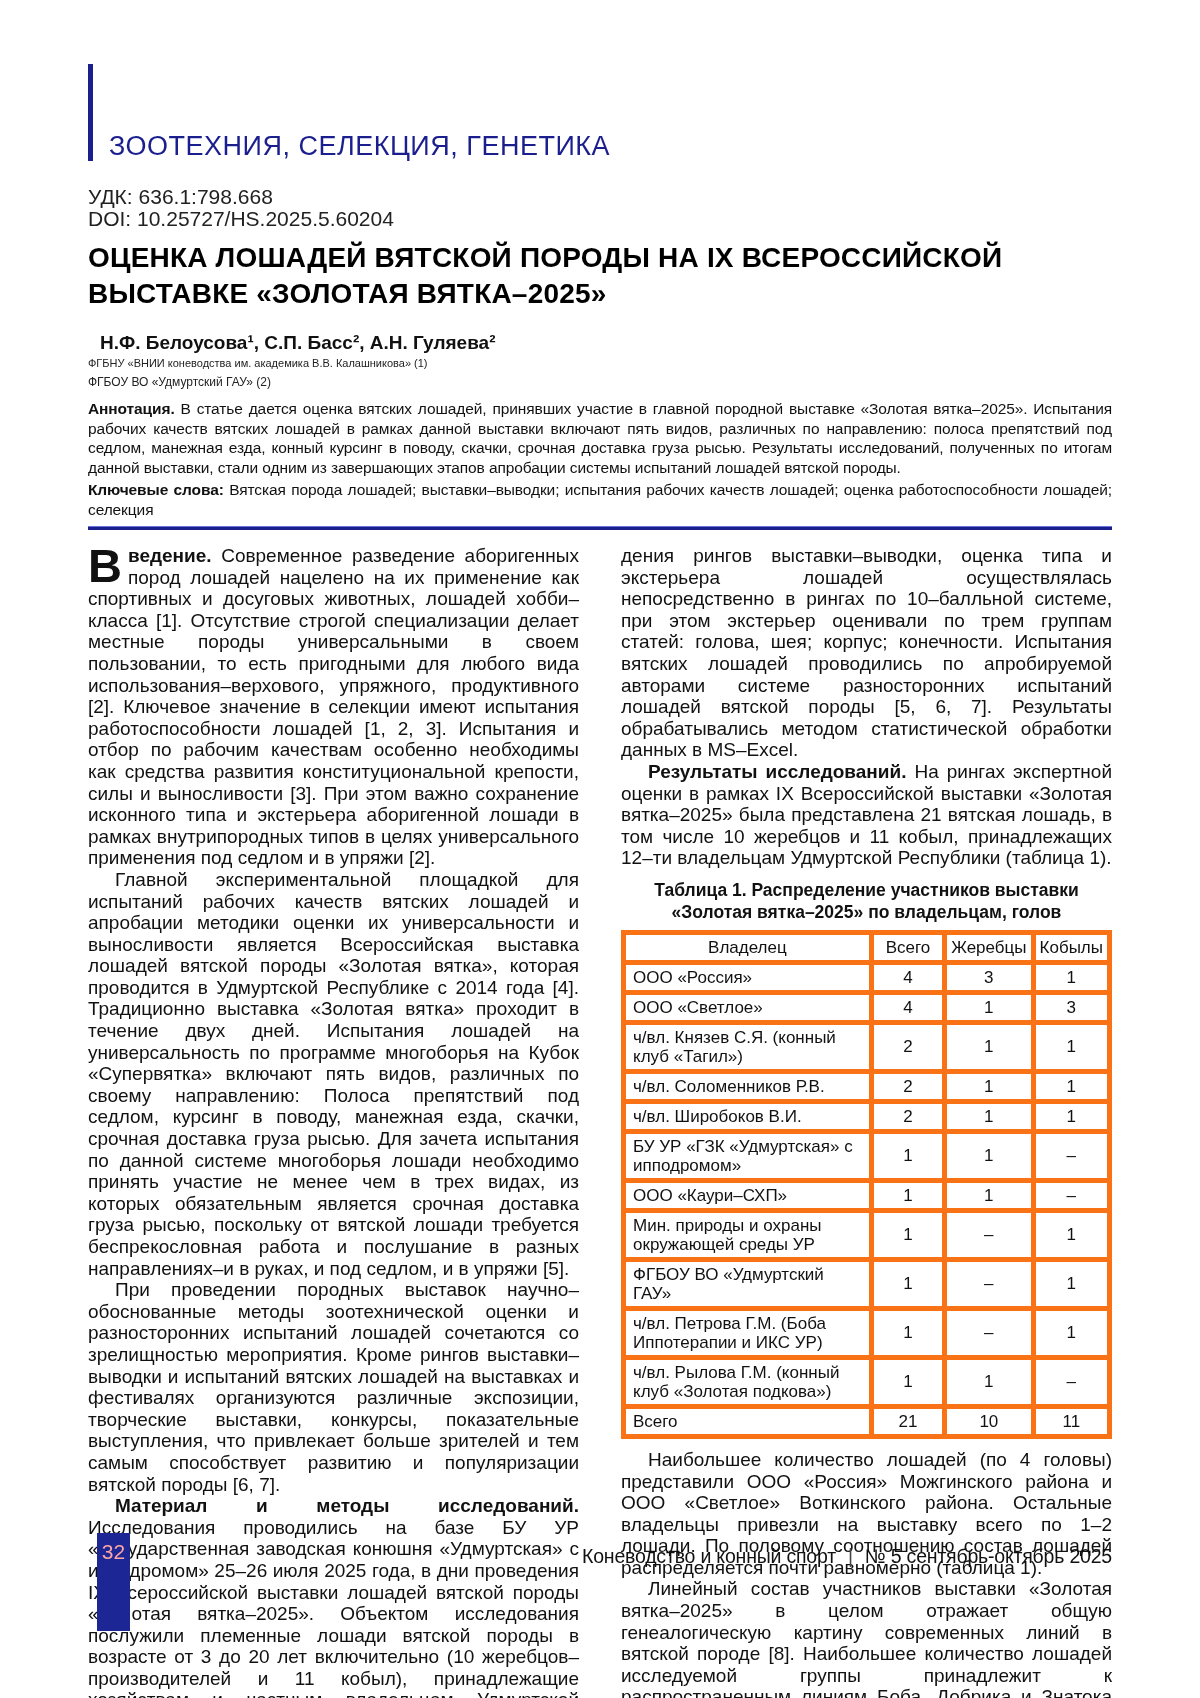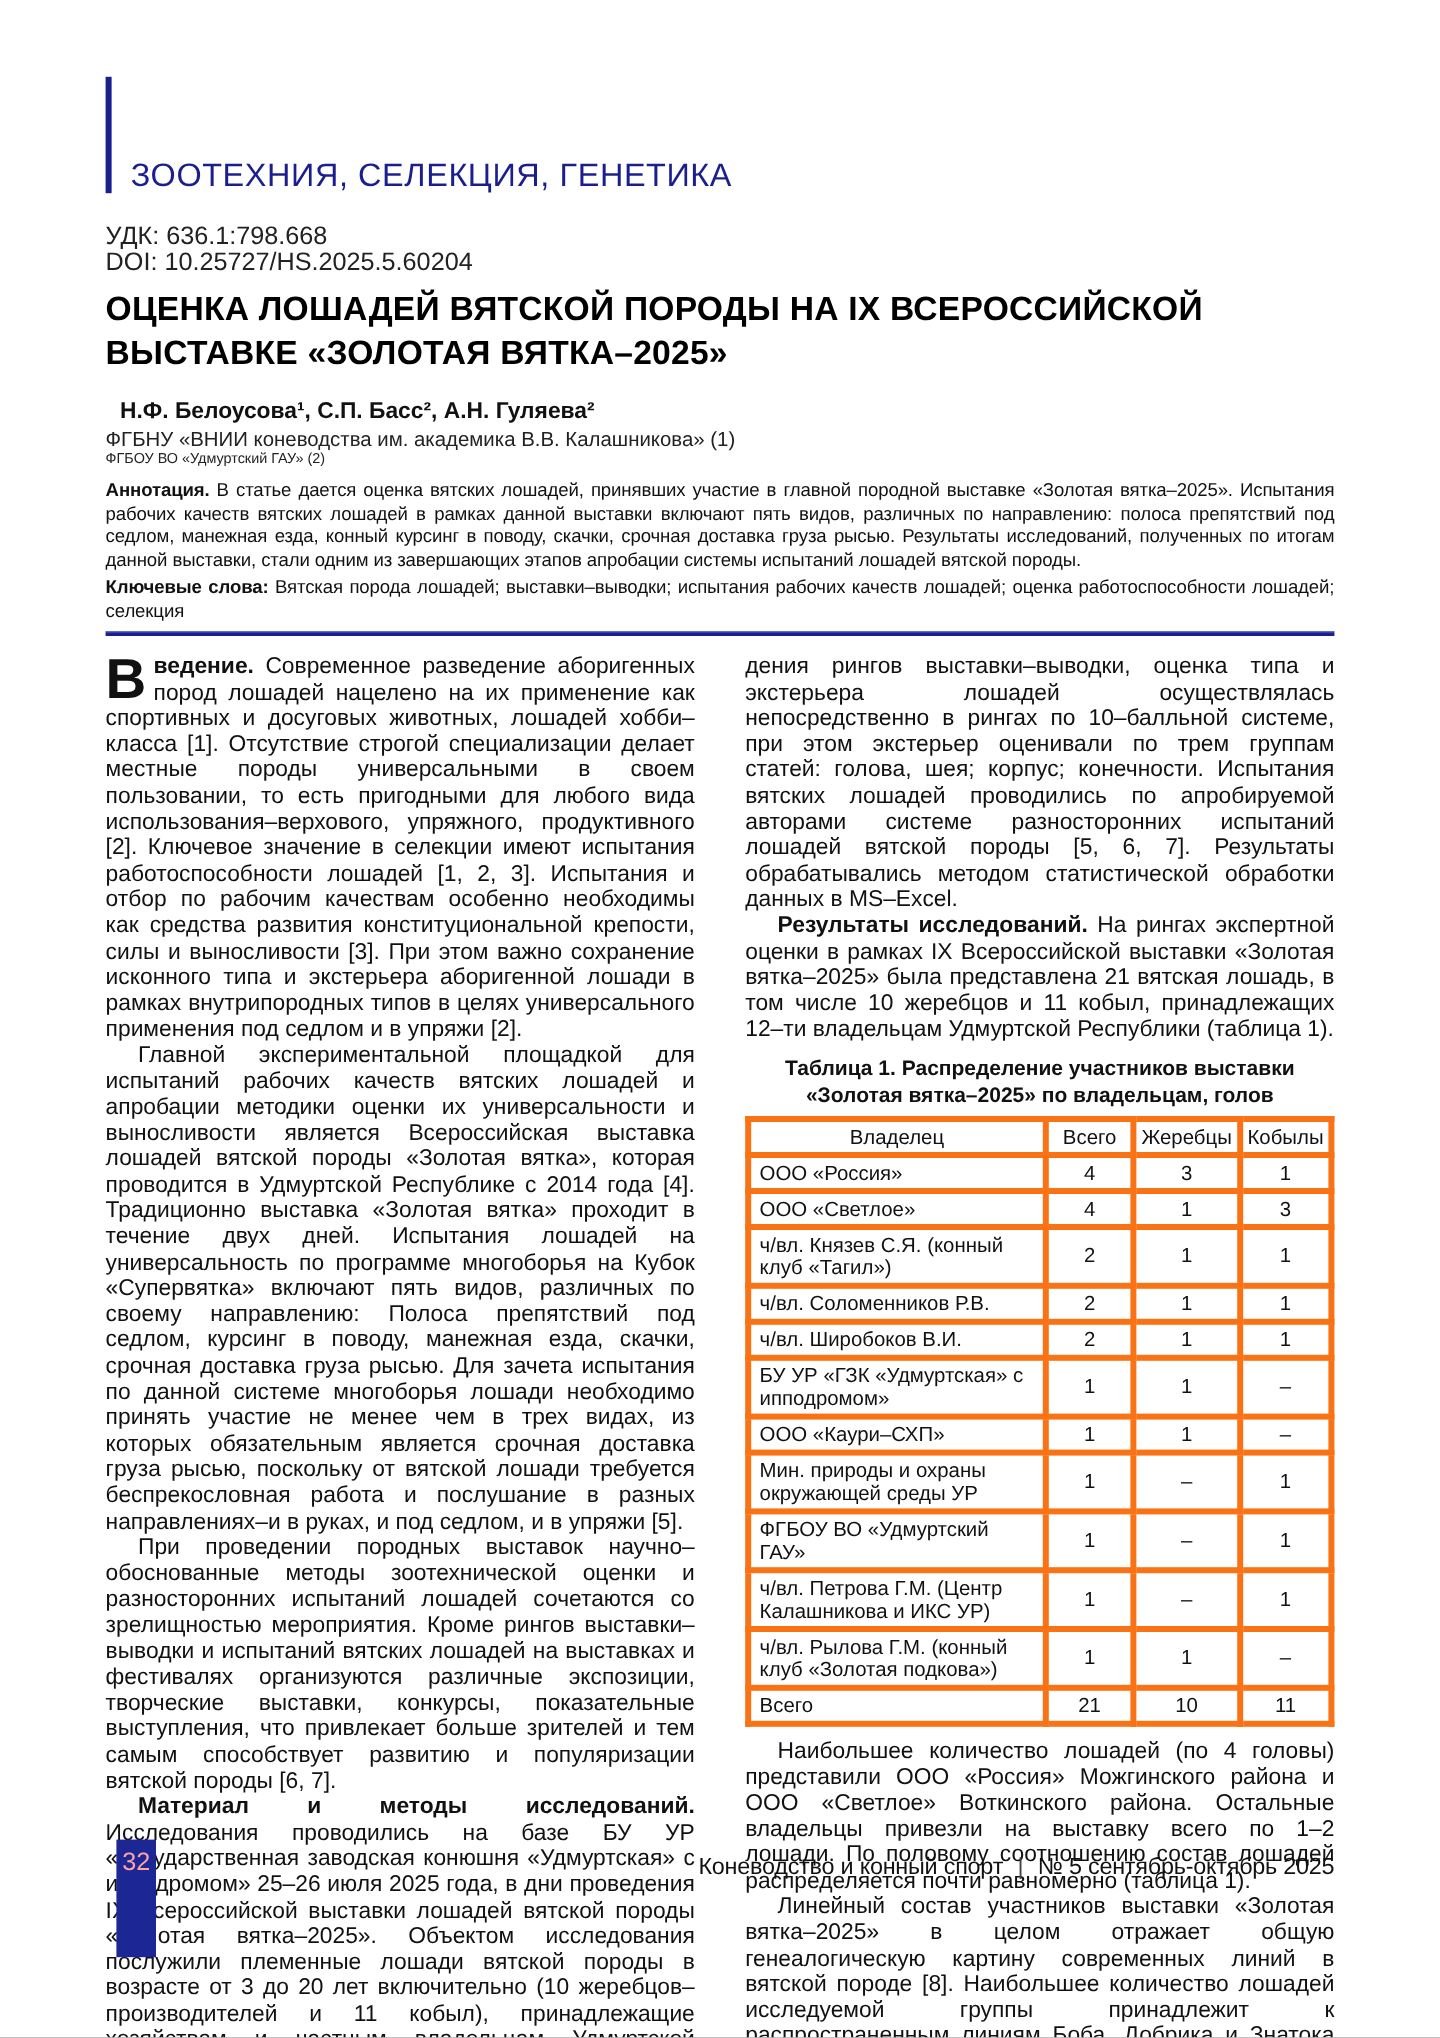--- a/index.html
+++ b/index.html
@@ -10,21 +10,21 @@
   .topbar{position:absolute;left:88px;top:64px;display:flex;align-items:flex-end;}
   .vbar{width:5px;height:97px;background:#1b1f8e;}
   .section-title{margin-left:16px;font-size:27px;color:#1b1f8e;letter-spacing:.5px;line-height:1;padding-bottom:1px;}
 
   .meta{position:absolute;left:88px;top:186px;font-size:21px;line-height:22px;color:#222;}
 
   h1{position:absolute;left:88px;top:240px;width:950px;margin:0;font-size:28px;font-weight:bold;
      line-height:36px;color:#000;letter-spacing:.2px;}
 
   .authors{position:absolute;left:100px;top:332px;font-size:19px;font-weight:bold;}
-  .affil1{position:absolute;left:88px;top:357px;font-size:17px;color:#222;text-align:right;}
+  .affil1{position:absolute;left:88px;top:357px;font-size:11px;color:#222;text-align:right;}
   .affil2{position:absolute;left:88px;top:375px;font-size:12px;color:#222;}
 
   .abstract{position:absolute;left:88px;top:399px;width:1024px;margin:0;font-size:15.5px;
             line-height:19.5px;text-align:justify;letter-spacing:-0.1px;}
   .kw{position:absolute;left:88px;top:480px;width:1024px;margin:0;font-size:15.5px;
       line-height:19.5px;text-align:justify;letter-spacing:-0.1px;}
   .b{font-weight:bold;}
 
   .rule{position:absolute;left:88px;top:526px;width:1024px;height:3px;background:#1b1f8e;border-top:1px solid #6a74d8;}
 
@@ -151,21 +151,21 @@
               <td class="num">–</td>
               <td class="num">1</td>
             </tr>
             <tr>
               <td class="owner">ФГБОУ ВО «Удмуртский ГАУ»</td>
               <td class="num">1</td>
               <td class="num">–</td>
               <td class="num">1</td>
             </tr>
             <tr>
-              <td class="owner">ч/вл. Петрова Г.М. (Центр Калашникова и ИКС УР)</td>
+              <td class="owner">ч/вл. Петрова Г.М. (Боба Иппотерапии и ИКС УР)</td>
               <td class="num">1</td>
               <td class="num">–</td>
               <td class="num">1</td>
             </tr>
             <tr>
               <td class="owner">ч/вл. Рылова Г.М. (конный клуб «Золотая подкова»)</td>
               <td class="num">1</td>
               <td class="num">1</td>
               <td class="num">–</td>
             </tr>

